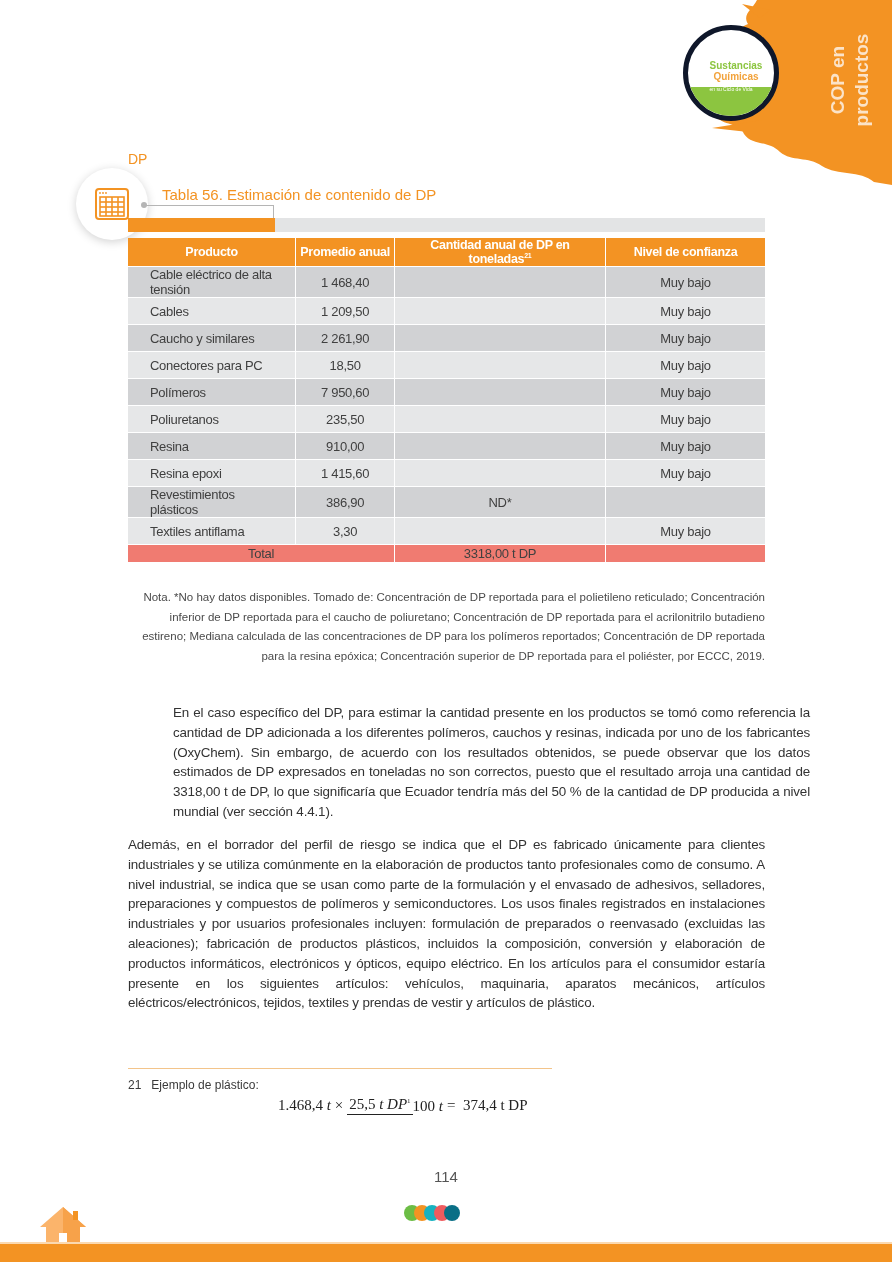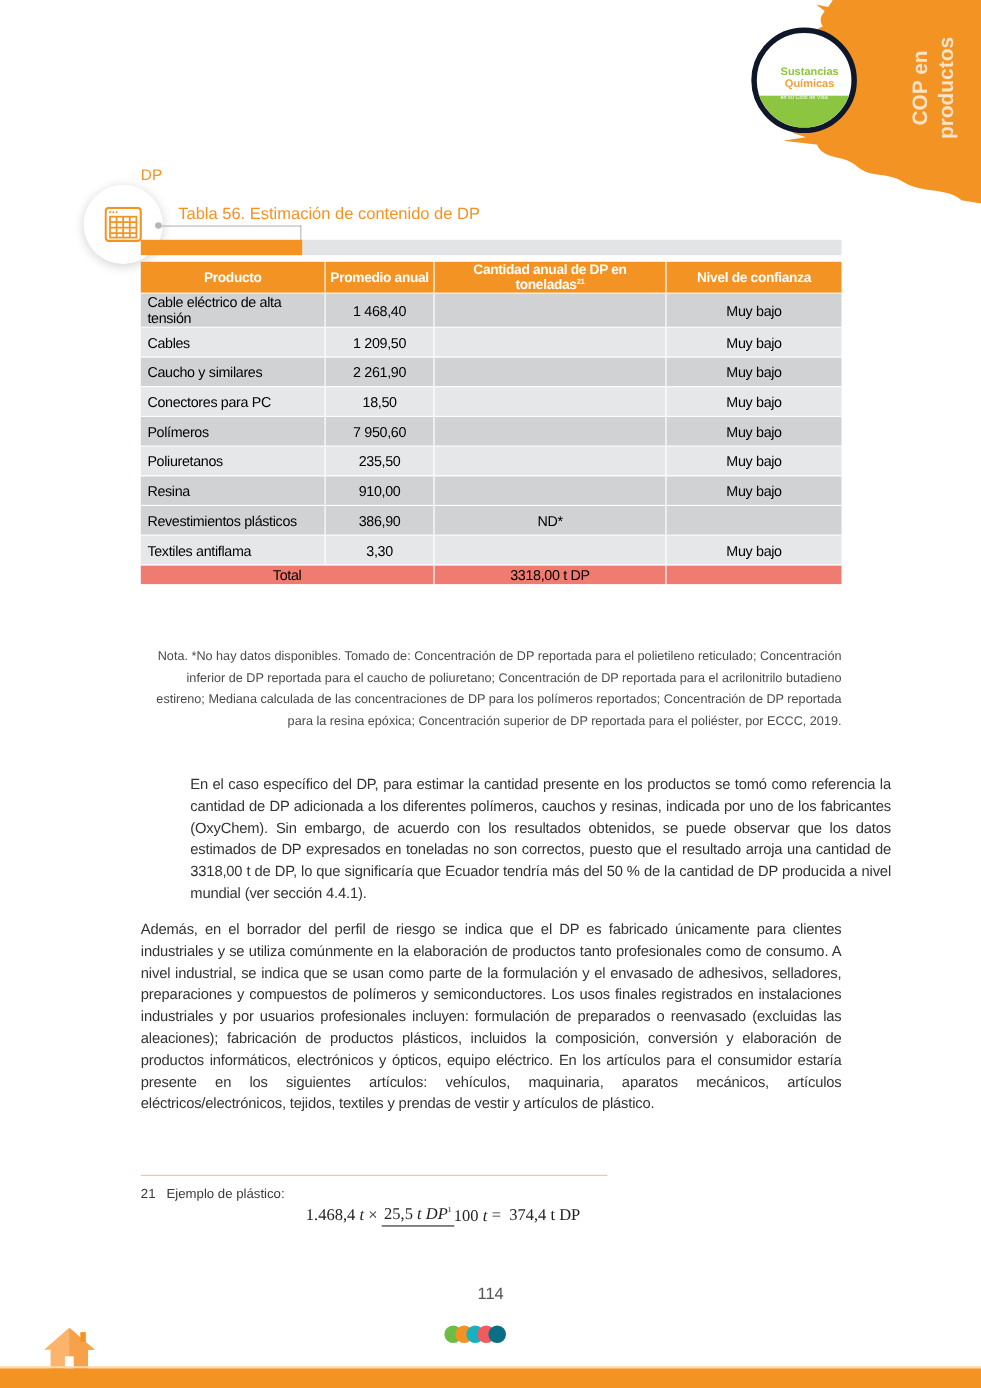--- a/index.html
+++ b/index.html
@@ -28,21 +28,21 @@
   .title-dot { position:absolute; left:141px; top:202px; width:6px; height:6px; border-radius:50%; background:#b5b5b5; }
   .table-title { position:absolute; left:162px; top:186px; font-size:15px; color:#f39323; }
   .bar-orange { position:absolute; left:128px; top:218px; width:147px; height:14px; background:#f39323; }
   .bar-grey { position:absolute; left:275px; top:218px; width:490px; height:14px; background:#e3e4e5; }
 
   table.data { position:absolute; left:128px; top:238px; width:637px; border-collapse:collapse;
                font-family:"Liberation Sans Narrow","Liberation Sans", sans-serif; font-size:13px; }
   table.data th { background:#f39323; color:#ffffff; height:27px; font-weight:bold; font-size:12.5px;
                   border-right:1px solid #ffffff; padding:0 4px; letter-spacing:-0.3px; }
   table.data th:last-child, table.data td:last-child { border-right:none;margin-top:18px; }
-  table.data td { height:26px; border-right:1px solid #ffffff; border-top:1px solid #ffffff; color:#000000; padding:0 6px; letter-spacing:-0.3px;}
+  table.data td { height:26px; border-right:1px solid #ffffff; border-top:1px solid #ffffff; color:#404040; padding:0 22px; letter-spacing:-0.3px;}
   table.data tr.odd td { background:#d1d2d4; }
   table.data tr.even td { background:#e6e7e8; }
   table.data td.c { text-align:center; }
   table.data tr.total td { background:#f07b71; height:17px; text-align:center; }
   .col1 { width:156px; } .col2 { width:88px; } .col3 { width:198px; } .col4 { width:148px; }
   sup { font-size:7px; }
 
   .note { position:absolute; left:128px; top:588px; width:637px; text-align:right; font-size:11.5px; line-height:19.5px; color:#4a4a4a; }
   .para { position:absolute; left:128px; width:637px; text-align:justify; font-size:13.4px; line-height:19.8px; color:#333333; letter-spacing:-0.15px; }
   .p1 { top:703px;margin-left:45px; }
@@ -156,20 +156,26 @@
         <td class="c">235,50</td>
         <td class="c"></td>
         <td class="c">Muy bajo</td>
       </tr>
       <tr class="odd">
         <td>Resina</td>
         <td class="c">910,00</td>
         <td class="c"></td>
         <td class="c">Muy bajo</td>
       </tr>
+      <tr class="even">
+        <td>Resina epoxi</td>
+        <td class="c">1 415,60</td>
+        <td class="c"></td>
+        <td class="c">Muy bajo</td>
+      </tr>
       <tr class="odd">
         <td>Revestimientos plásticos</td>
         <td class="c">386,90</td>
         <td class="c">ND*</td>
         <td class="c"></td>
       </tr>
       <tr class="even">
         <td>Textiles antiflama</td>
         <td class="c">3,30</td>
         <td class="c"></td>

